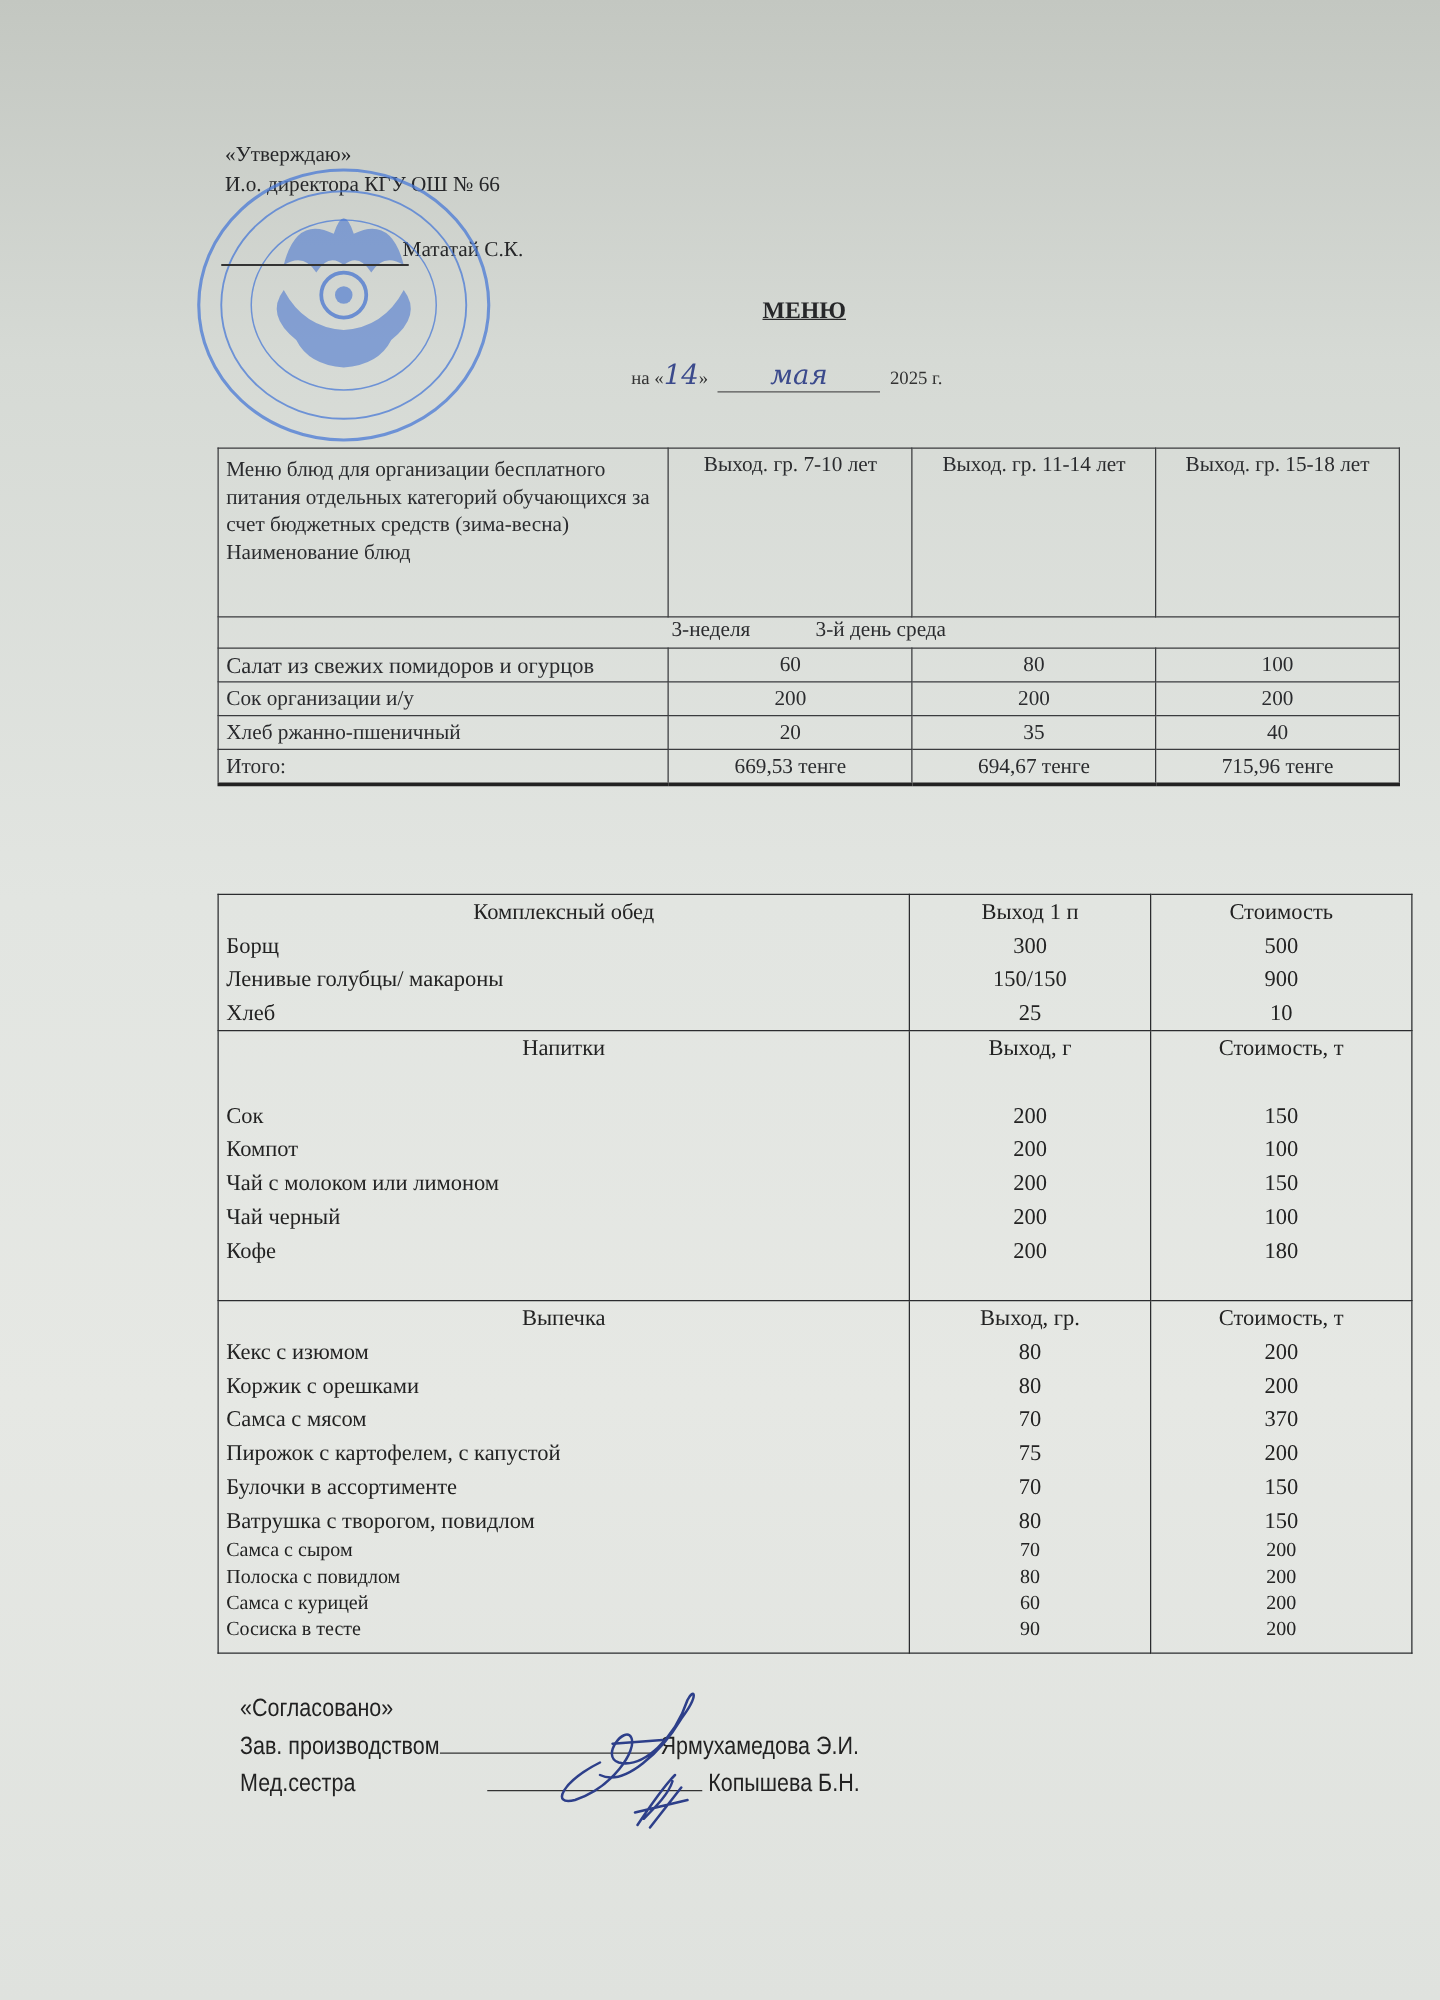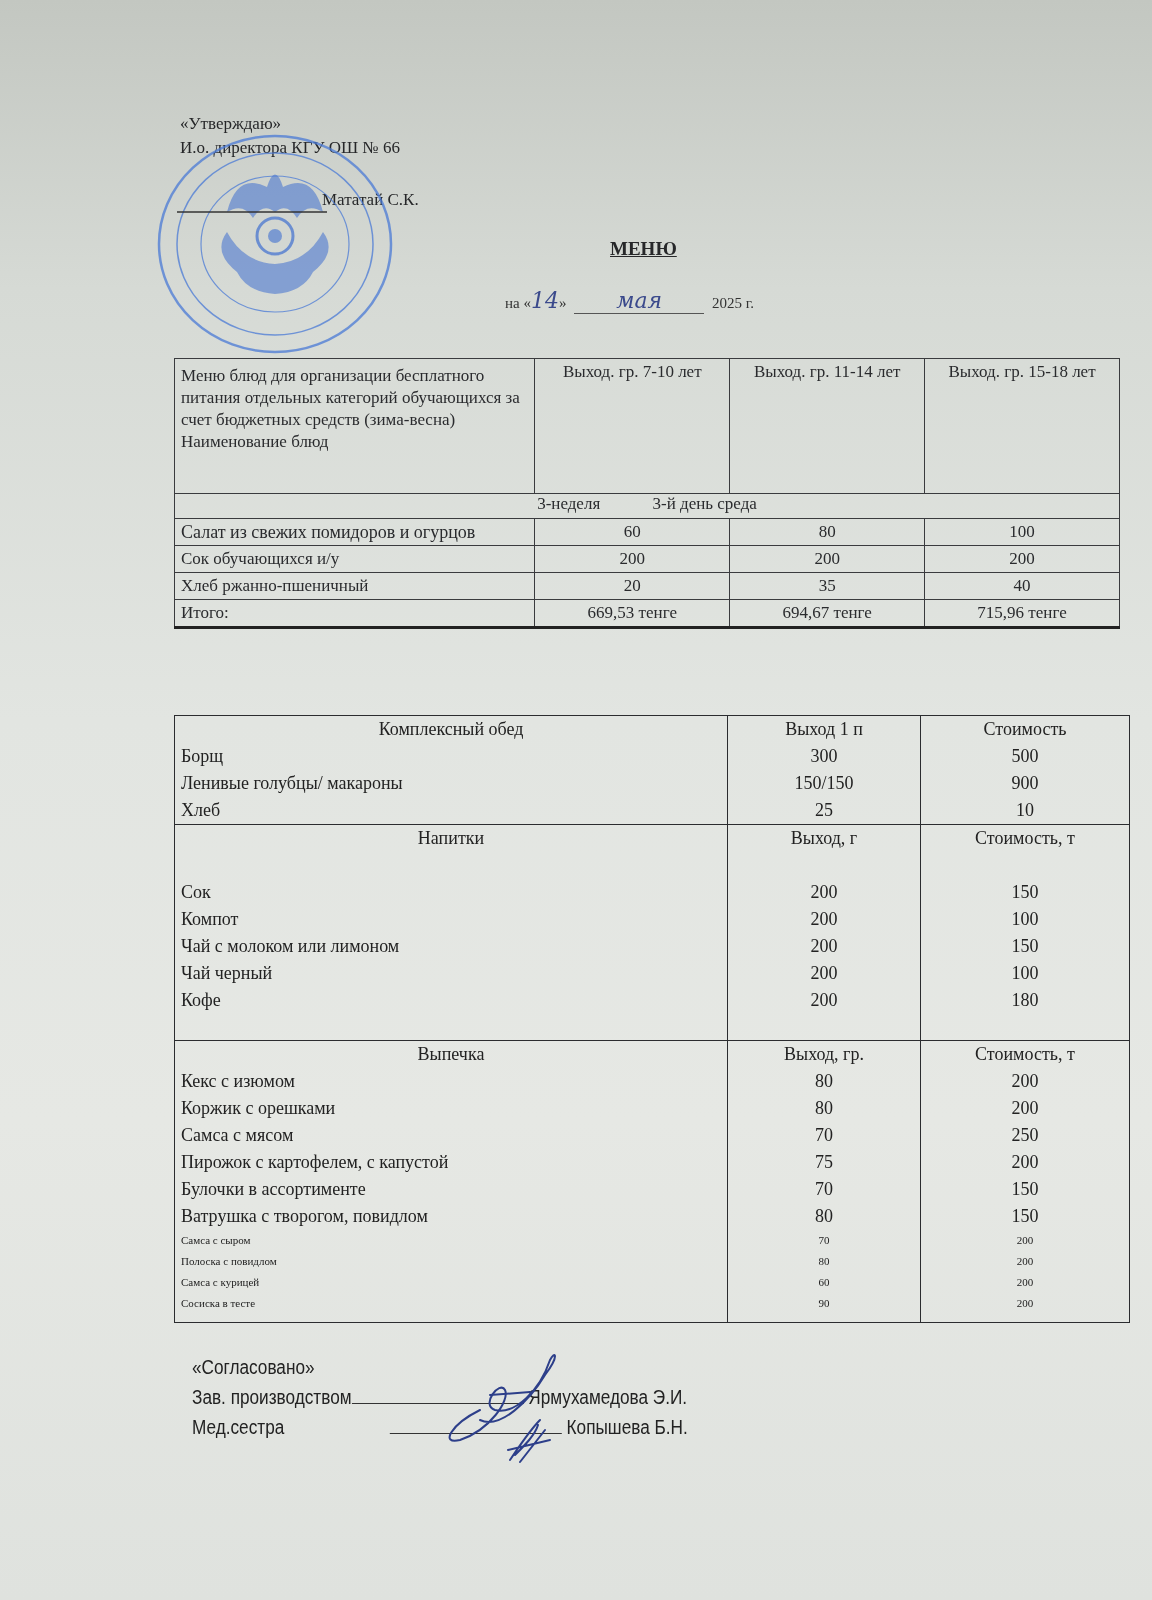--- a/index.html
+++ b/index.html
@@ -30,21 +30,21 @@
   .t1 .small { font-size: 18px; }
   .t1 .total td { border-bottom: 3px solid #222; }
 
   .t2 { left: 174px; top: 715px; width: 956px; font-size: 18px; color: #222; }
   .t2 td { border: 1px solid #2b2c2f; vertical-align: top; padding: 0 6px; }
   .t2 .c0 { width: 540px; }
   .t2 .c1 { width: 180px; text-align: center; }
   .t2 .c2 { text-align: center; }
   .t2 .sec-title { text-align: center; display: block; }
   .t2 .line { display: block; line-height: 27px; }
-  .t2 .line.sm { line-height: 21px; font-size: 11px; }
+  .t2 .line.sm { line-height: 21px; font-size: 16px; }
   .t2 .gap { display: block; height: 27px; }
 
   .agreed { left: 192px; top: 1352px; font-size: 20px; line-height: 30px; color: #222; font-family: "Liberation Sans", sans-serif; transform: scaleX(0.86); transform-origin: left top; }
   .agreed .row { display: block; white-space: nowrap; }
   .agreed .blank { display: inline-block; width: 200px; border-bottom: 1px solid #333; vertical-align: baseline; height: 20px; }
   .sig { left: 420px; top: 1350px; width: 180px; height: 120px; }
 </style>
 </head>
 <body>
 
@@ -90,21 +90,21 @@
       <span>3-й день среда</span>
     </td>
   </tr>
   <tr class="row">
     <td class="small">Салат из свежих помидоров и огурцов</td>
     <td class="num">60</td>
     <td class="num">80</td>
     <td class="num">100</td>
   </tr>
   <tr class="row">
-    <td>Сок обучающихся  и/у</td>
+    <td>Сок организации  и/у</td>
     <td class="num">200</td>
     <td class="num">200</td>
     <td class="num">200</td>
   </tr>
   <tr class="row">
     <td>Хлеб ржанно-пшеничный</td>
     <td class="num">20</td>
     <td class="num">35</td>
     <td class="num">40</td>
   </tr>
@@ -192,21 +192,21 @@
       <span class="line">80</span>
       <span class="line sm">70</span>
       <span class="line sm">80</span>
       <span class="line sm">60</span>
       <span class="line sm">90</span>
     </td>
     <td class="c2">
       <span class="line">Стоимость, т</span>
       <span class="line">200</span>
       <span class="line">200</span>
-      <span class="line">250</span>
+      <span class="line">370</span>
       <span class="line">200</span>
       <span class="line">150</span>
       <span class="line">150</span>
       <span class="line sm">200</span>
       <span class="line sm">200</span>
       <span class="line sm">200</span>
       <span class="line sm">200</span>
     </td>
   </tr>
 </tbody>

